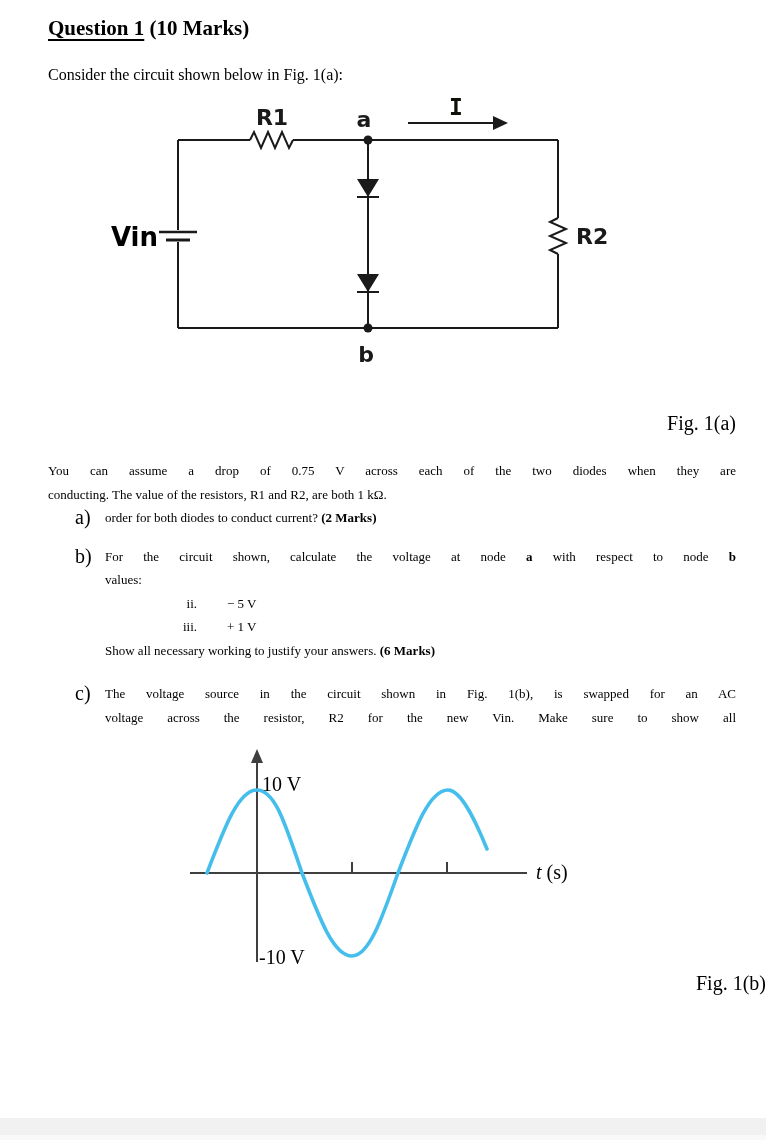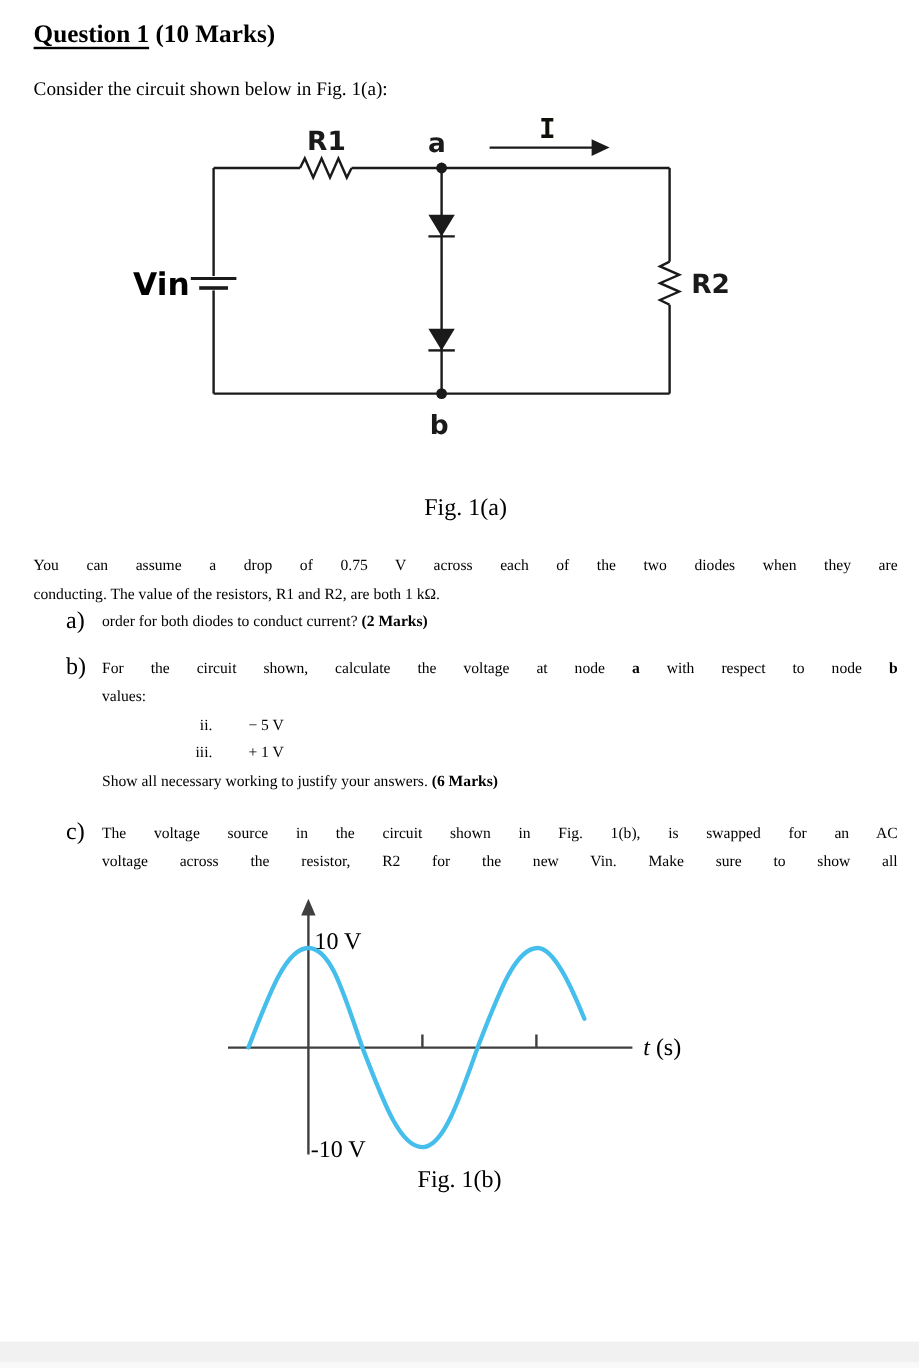--- a/index.html
+++ b/index.html
@@ -1,24 +1,24 @@
 <!DOCTYPE html>
 <html><head>
 <meta charset="utf-8">
 <style>
   html,body{margin:0;padding:0;background:#ffffff;}
   .page{position:relative;width:766px;height:1140px;background:#ffffff;overflow:hidden;
         font-family:"Liberation Serif",serif;color:#000;}
-  .content{padding:0 18px 0 28px;}
+  .content{padding:0 30px 0 28px;margin-left:20px;}
   .title{padding-top:16px;font-size:21px;font-weight:bold;line-height:24px;}
   .title .u{text-decoration:underline;text-decoration-thickness:2px;text-underline-offset:4px;}
   .intro{margin-top:23px;font-size:16px;line-height:24px;}
   .line{font-size:13px;line-height:23.5px;}
   .j{text-align:justify;text-align-last:justify;}
-  .caption{font-size:20px;line-height:24px;text-align:center;}
+  .caption{font-size:20px;line-height:24px;text-align:right;}
   .cap-a{margin-top:46px;}
   .cap-b{margin-top:2px;}
   .para{margin-top:24px;}
   .item{display:flex;}
   .item-a{margin-top:0;}
   .item-b{margin-top:15px;}
   .item-c{margin-top:20px;}
   .marker{flex:none;width:30px;margin-left:27px;font-size:20px;line-height:23.5px;}
   .col{flex:1;min-width:0;}
   .rnum{display:inline-block;width:92px;text-align:right;}

